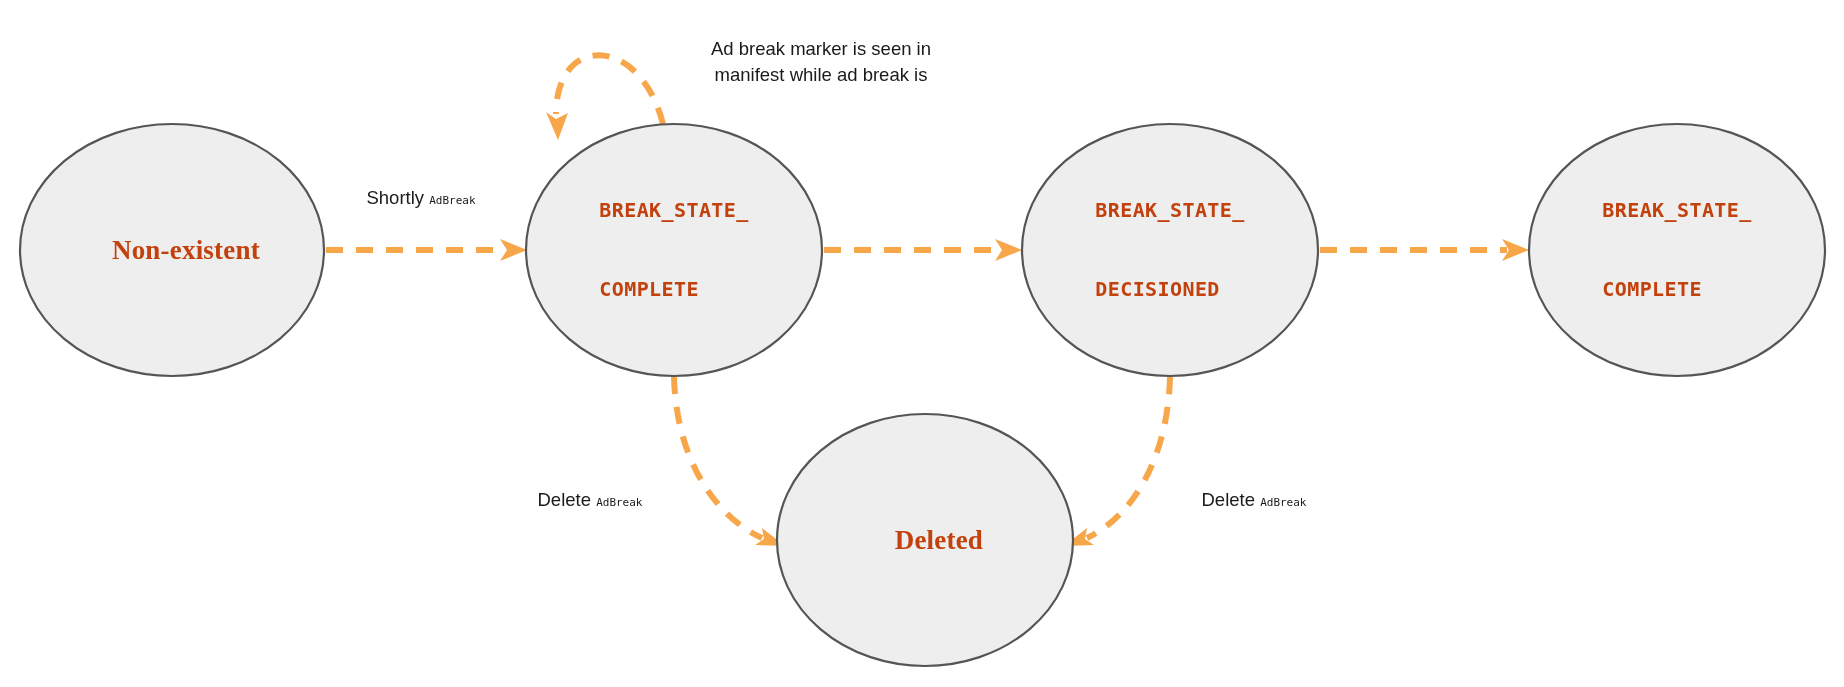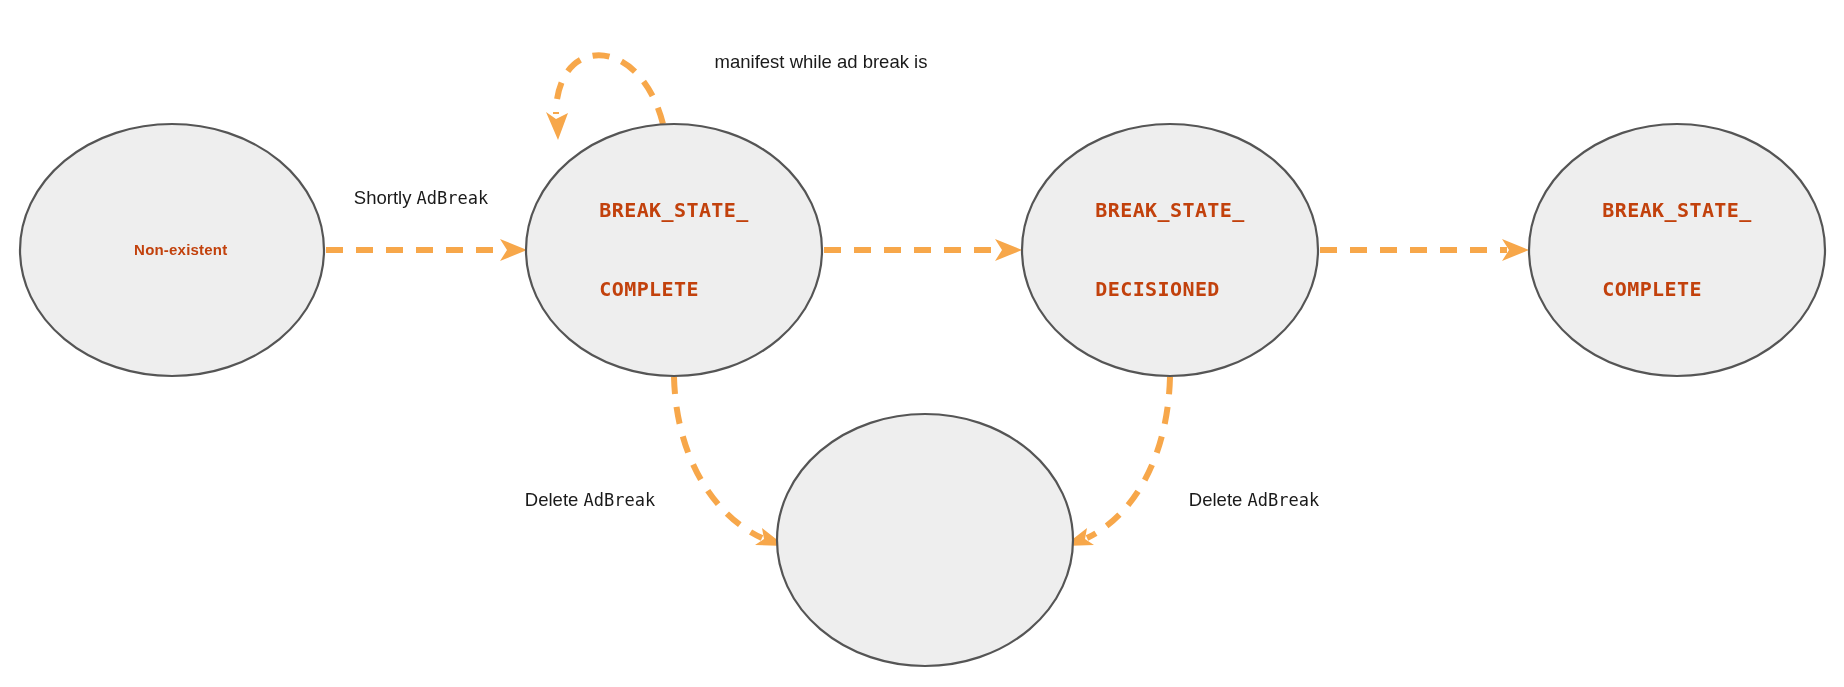--- a/index.html
+++ b/index.html
@@ -46,23 +46,23 @@
   .node-label {
     position: absolute;
     text-align: left;
     line-height: 1.32;
     color: #c2410c;
     white-space: pre;
     transform: translate(-50%, -50%);
     pointer-events: none;
   }
   .node-label.plain {
-    font-family: Liberation Sans, sans-serif;
+    font-family: Liberation Serif, serif;
     font-weight: bold;
-    font-size: 15px;
+    font-size: 27px;
     letter-spacing: 0.2px;
   }
   .node-label.mono {
     font-family: "DejaVu Sans Mono", monospace;
     font-weight: bold;
     font-size: 20px;
     letter-spacing: 0.4px;
   }
   .edge-label {
     position: absolute;
@@ -83,21 +83,21 @@
   .edge-label .code {
     font-family: "DejaVu Sans Mono", monospace;
     font-size: 17px;
   }
   .edge-label .inline-sans {
     font-family: "Liberation Sans", sans-serif;
     font-size: 18.5px;
   }
   .edge-label .inline-code {
     font-family: "DejaVu Sans Mono", monospace;
-    font-size: 17px;
+    font-size: 11px;
   }
 </style>
 </head>
 <body>
 
 <div id="diagram-root">
 
   <svg id="diagram-svg" viewBox="0 0 1844 687">
 
     <g>
@@ -149,26 +149,30 @@
   <div class="node-label mono" style="left:1170px; top:250px;">
     <div>BREAK_STATE_</div>
     <div>DECISIONED</div>
   </div>
 
   <div class="node-label mono" style="left:1677px; top:250px;">
     <div>BREAK_STATE_</div>
     <div>COMPLETE</div>
   </div>
 
+  <div class="node-label plain" style="left:925px; top:540px;">
+    <span>Deleted</span>
+  </div>
 
   <div class="edge-label" style="left:421px; top:198px;">
     <span class="ln"><span class="inline-sans">Shortly </span><span class="inline-code">AdBreak</span></span>
   </div>
 
   <div class="edge-label" style="left:821px; top:62px;">
+    <span class="ln sans">Ad break marker is seen in</span>
     <span class="ln sans">manifest while ad break is</span>
   </div>
 
 
 
   <div class="edge-label" style="left:590px; top:500px;">
     <span class="ln"><span class="inline-sans">Delete </span><span class="inline-code">AdBreak</span></span>
   </div>
 
   <div class="edge-label" style="left:1254px; top:500px;">

